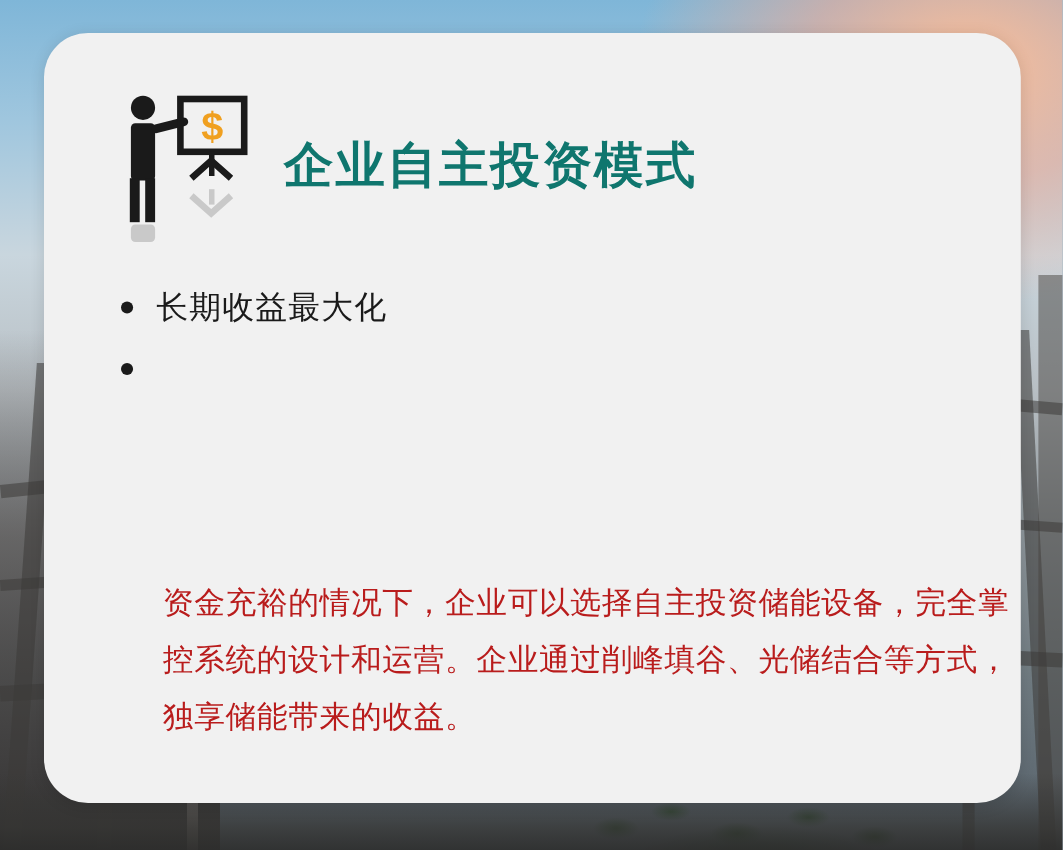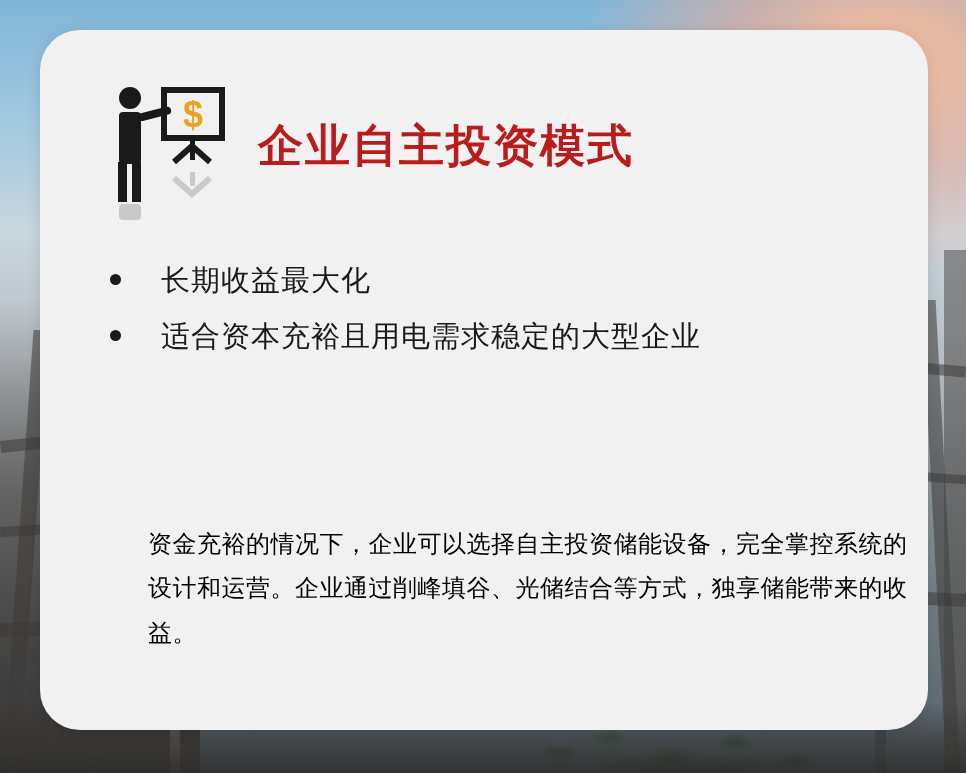--- a/index.html
+++ b/index.html
@@ -102,42 +102,41 @@
   }
   .hero-icon {
     width: 130px;
     height: 140px;
     position: relative;
     flex: none;
   }
   .hero-icon svg { display: block; }
   .card-title {
     margin-left: 24px;
-    font-family: Liberation Mono, monospace;
+    font-family: Liberation Sans, sans-serif;
     font-size: 45px;
     font-weight: bold;
-    color: #b91c1c;
+    color: #0f766e;
     letter-spacing: 2px;
     white-space: nowrap;
     line-height: 1;
     padding-bottom: 6px;
   }
 
   
   .bullets {
     position: absolute;
     left: 70px;
     top: 232px;
     width: 780px;
   }
   .bullet-row {
     display: flex;
     align-items: flex-start;
     margin-bottom: 20px;
-    gap: 19px;
   }
   .bullet-dot {
     width: 11px;
     height: 11px;
     border-radius: 50%;
     background: #1a1a1a;
     margin-top: 12px;
     margin-right: 21px;
     flex: none;
   }
@@ -149,22 +148,22 @@
     letter-spacing: 1px;
   }
 
   
   .para {
     position: absolute;
     left: 108px;
     top: 492px;
     width: 772px;
     font-family: "Liberation Sans", sans-serif;
-    font-size: 24px;
-    color: #000000;
+    font-size: 28px;
+    color: #b91c1c;
     line-height: 1.85;
     letter-spacing: 0.5px;
   }
 </style>
 </head>
 <body>
 
 <div id="stage">
 
   <div class="bg"></div>
@@ -217,20 +216,19 @@
       <div class="card-title">企业自主投资模式</div>
     </div>
 
     <div class="bullets">
       <div class="bullet-row">
         <span class="bullet-dot"></span>
         <span class="bullet-text">长期收益最大化</span>
       </div>
       <div class="bullet-row">
         <span class="bullet-dot"></span>
-        <span class="bullet-text">适合资本充裕且用电需求稳定的大型企业</span>
       </div>
     </div>
 
     <div class="para">资金充裕的情况下，企业可以选择自主投资储能设备，完全掌控系统的设计和运营。企业通过削峰填谷、光储结合等方式，独享储能带来的收益。</div>
 
   </div>
 </div>
 
 </body></html>

